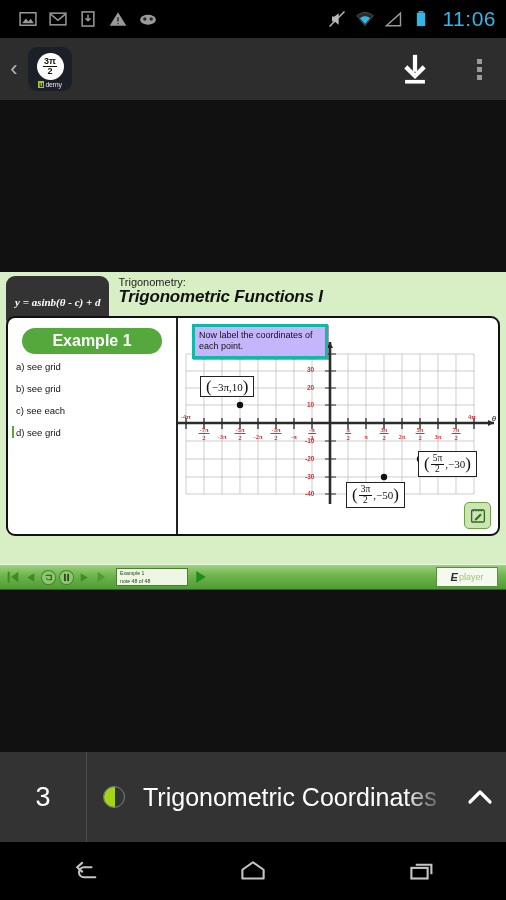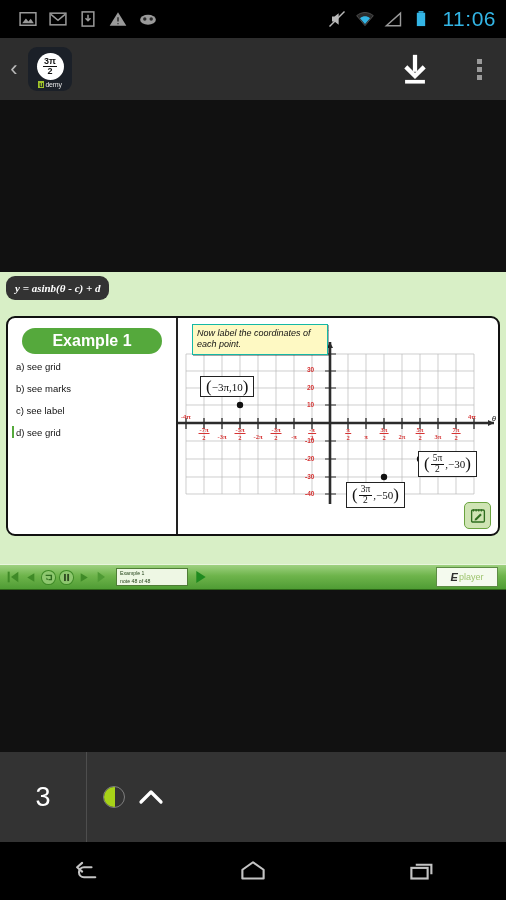--- a/index.html
+++ b/index.html
@@ -63,21 +63,21 @@
     position: absolute; left: 0; top: 100px; width: 506px; height: 172px; background: #111;
   }
 
   
   .slide {
     position: absolute; left: 0; top: 272px; width: 506px; height: 292px;
     background: #d8efc6;
   }
   .slide-head { position: relative; height: 42px; padding: 4px 0 0 6px; display: flex; }
   .formula-badge {
-    background: #333; color: #fff; border-radius: 9px; height: 24px;
+    background: #333; color: #fff; border-radius: 9px; height: 52px;
     display: flex; align-items: center; padding: 0 9px; font-size: 11px;
     font-style: italic; white-space: nowrap; font-family: "Liberation Serif", serif;
     font-weight: bold;
   }
   .head-text { margin-left: 9px; line-height: 1.02; padding-top: 1px; }
   .head-sub { font-size: 11px; color: #1d1d1d; }
   .head-title {
     font-size: 17px; font-style: italic; font-weight: bold; color: #111;
     letter-spacing: -.2px;
   }
@@ -96,24 +96,23 @@
   .opt { font-size: 9.5px; color: #111; margin-bottom: 11px; position: relative; }
   .opt.cursor::before {
     content: ""; position: absolute; left: -4px; top: -1px;
     width: 2px; height: 12px; background: #55a93c;
   }
   .card-right { flex: 1; position: relative; }
 
   
   .callout {
     position: absolute; left: 14px; top: 6px; width: 136px;
-    background: #fef9c3; border: 1px solid #14b8a6; font-size: 9px; color: #111;
+    background: #c4b5fd; border: 3px solid #14b8a6; font-size: 9px; color: #111;
     padding: 3px 4px; line-height: 1.25; z-index: 6;
     box-shadow: 1px 1px 0 rgba(0,0,0,.35);
-    font-style: italic;
   }
 
   
   .graph { position: absolute; left: 0; top: 0; width: 100%; height: 100%; }
   .lbl-box {
     position: absolute; background: #fff; border: 1.4px solid #222;
     font-family: "Liberation Serif", serif; font-size: 11px; color: #111;
     padding: 2px 5px; display: flex; align-items: center; z-index: 7; white-space: nowrap;
   }
   .frac { display: inline-flex; flex-direction: column; align-items: center; line-height: 1; margin: 0 1px; vertical-align: middle;}
@@ -251,30 +250,34 @@
       <i></i>
       <i></i>
     </div>
   </div>
 
   <div class="gapdark"></div>
 
   <div class="slide">
     <div class="slide-head">
       <div class="formula-badge">y = asinb(θ - c) + d</div>
+      <div class="head-text">
+        <div class="head-sub">Trigonometry:</div>
+        <div class="head-title">Trigonometric Functions I</div>
+      </div>
     </div>
 
     <div class="card">
       <div class="card-inner">
 
         <div class="card-left">
           <div class="ex-pill">Example 1</div>
           <div class="opt">a) see grid</div>
-          <div class="opt">b) see marks</div>
-          <div class="opt">c) see label</div>
+          <div class="opt">b) see grid</div>
+          <div class="opt">c) see each</div>
           <div class="opt cursor">d) see grid</div>
         </div>
 
         <div class="card-right">
 
           <div class="callout">Now label the coordinates of each point.</div>
 
           <svg class="graph" viewBox="0 0 320 216" preserveAspectRatio="none">
 
             <g stroke="#b9b9b9" stroke-width="0.7">
@@ -501,20 +504,21 @@
   </div>
 
   <div class="darkmid"></div>
 
   <div class="lessonrow">
     <div class="lr-num">3</div>
     <div class="lr-div"></div>
     <div class="lr-prog">
       <i></i>
     </div>
+    <div class="lr-title">Trigonometric Coordinates</div>
     <div class="lr-chev">
       <svg viewBox="0 0 24 24" width="30" height="30">
           <path d="M4 16l8-8 8 8" fill="none" stroke="#fff" stroke-width="2.6" stroke-linecap="round" stroke-linejoin="round"></path>
         </svg>
     </div>
   </div>
 
   <div class="navbar">
     <div class="nav-btn">
       <svg viewBox="0 0 24 24" width="30" height="30">

